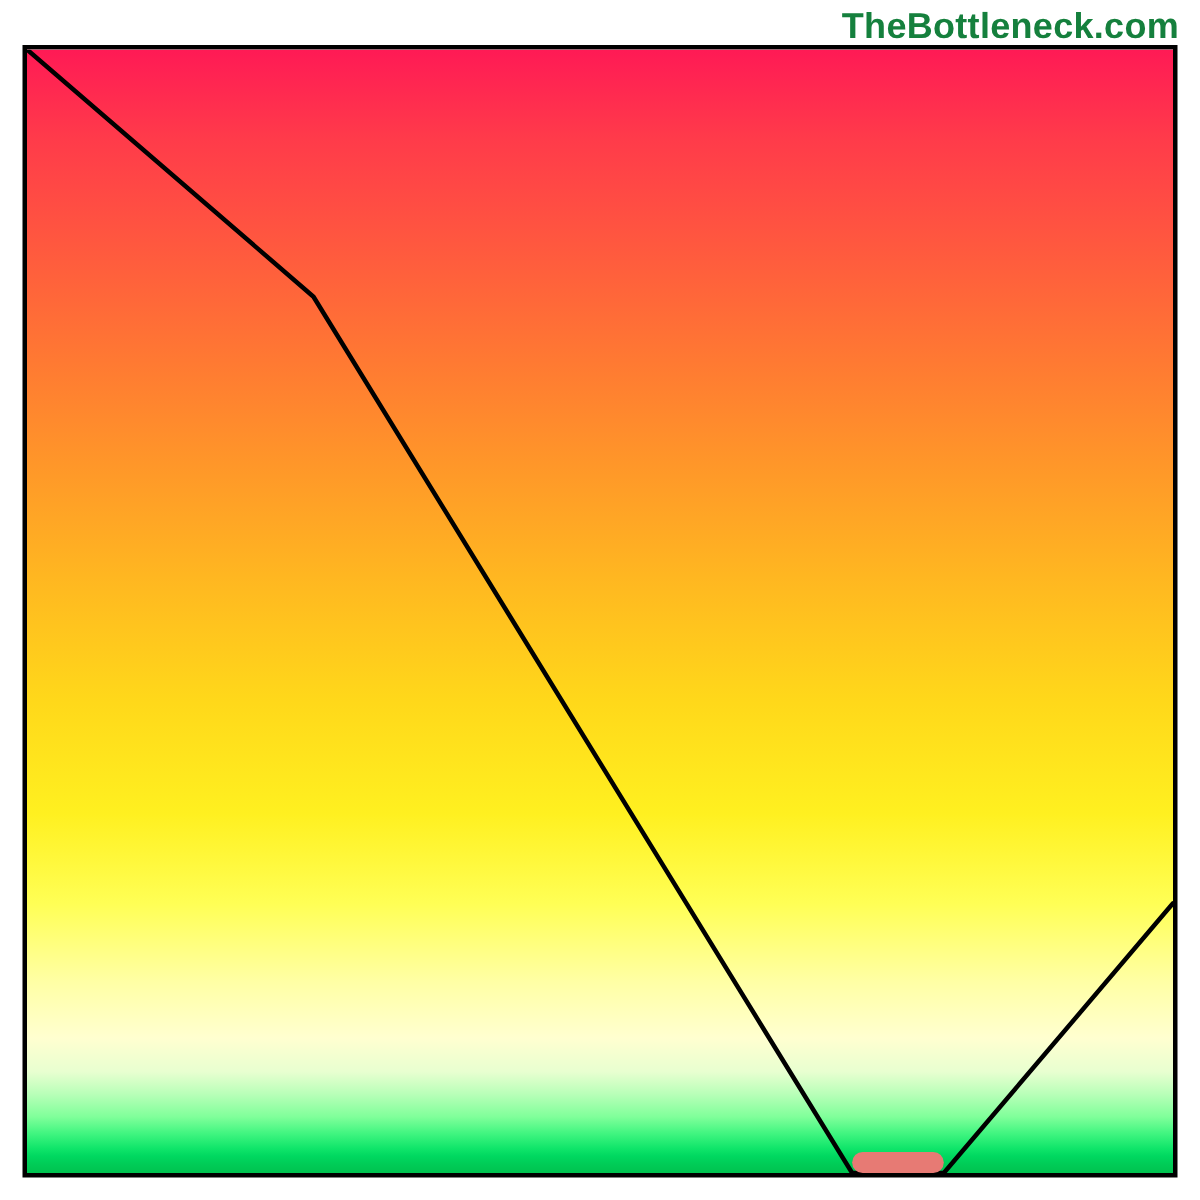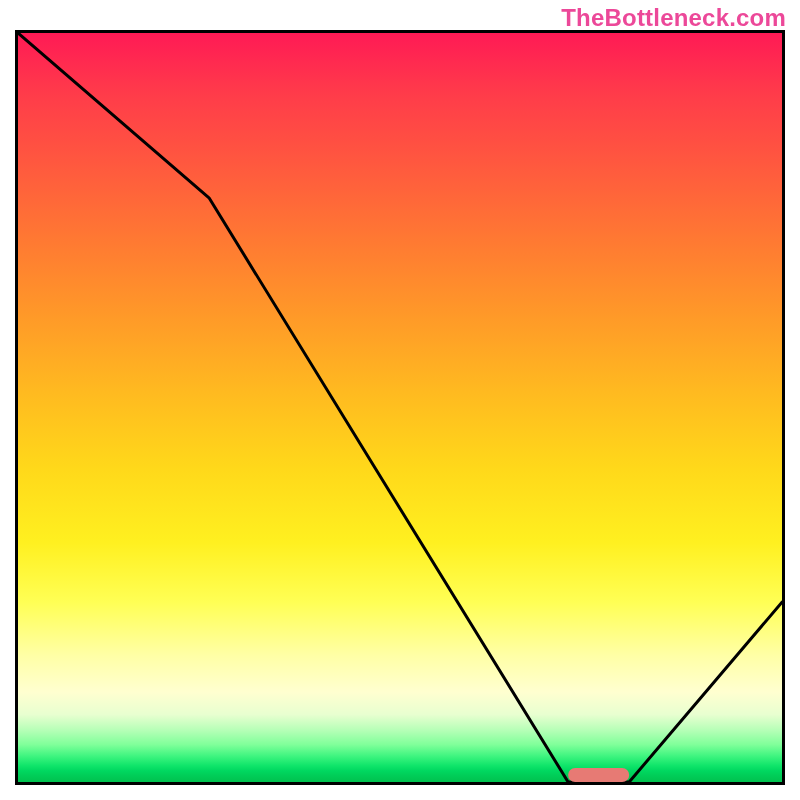--- a/index.html
+++ b/index.html
@@ -52,21 +52,21 @@
     inset: 0;
     width: 100%;
     height: 100%;
   }
   .watermark {
     position: absolute;
     top: 4px;
     right: 14px;
     font-size: 24px;
     font-weight: 600;
-    color: #ec4899;
+    color: #15803d;
     letter-spacing: 0.2px;
   }
   .marker {
     fill: #e77a74;
   }
 </style>
 </head>
 <body>
 
 <div class="watermark">TheBottleneck.com</div>

